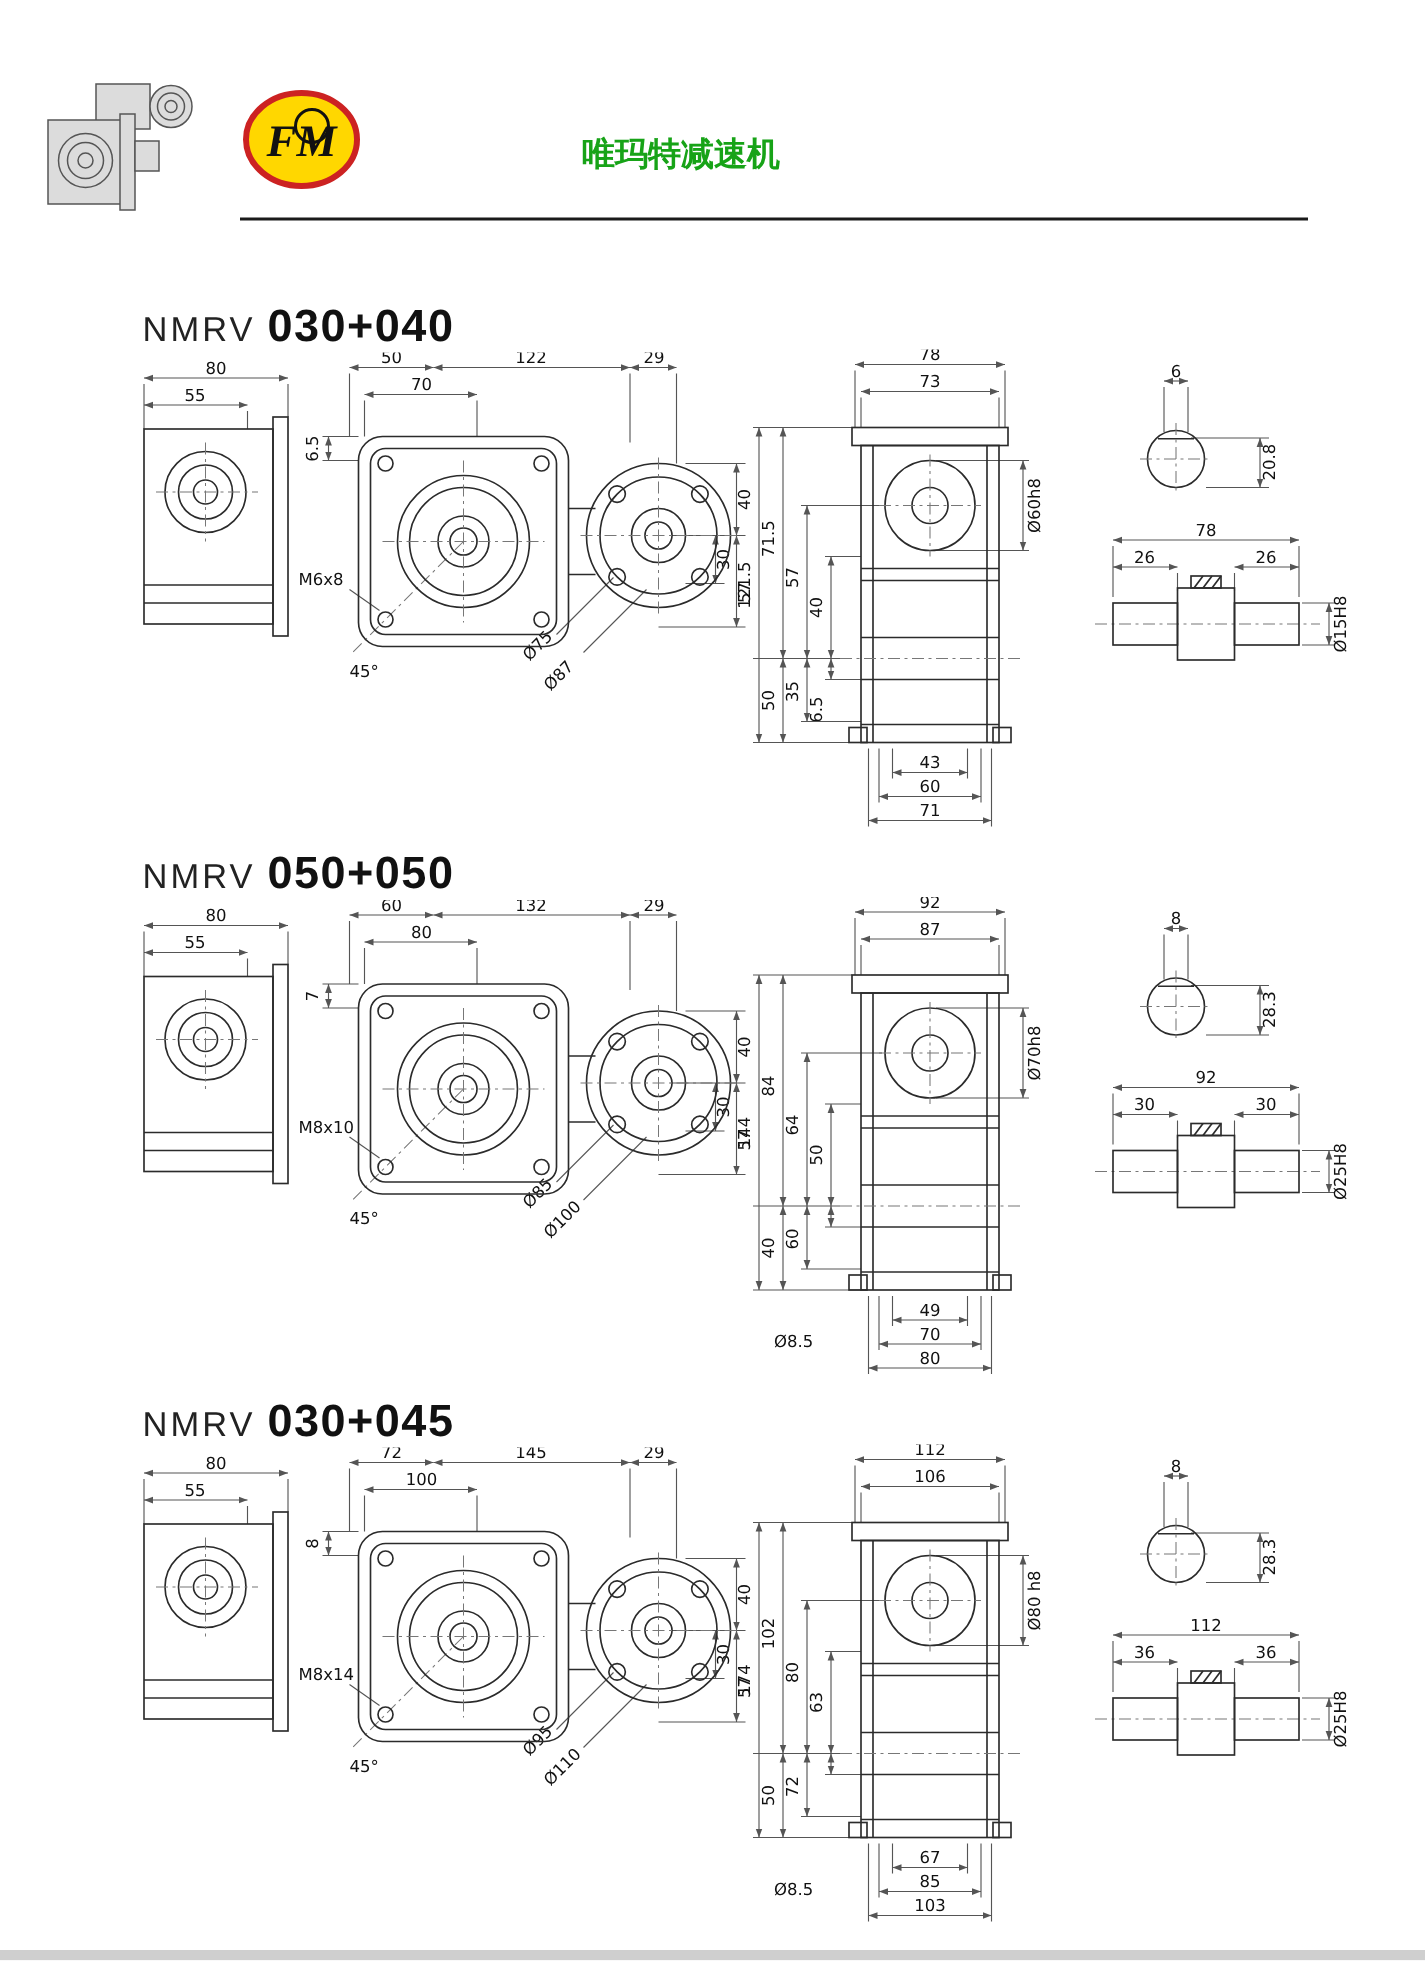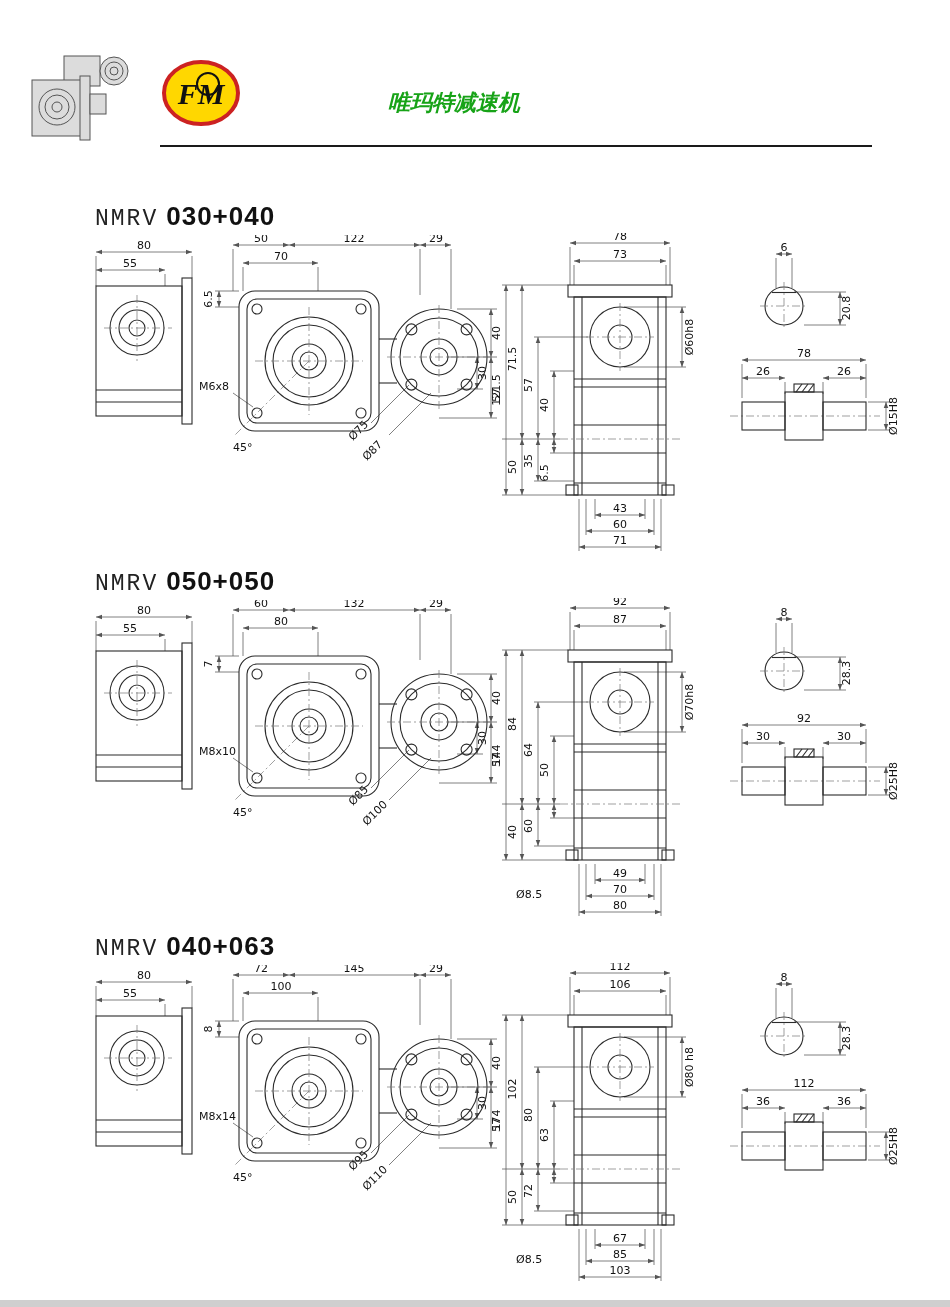--- a/index.html
+++ b/index.html
@@ -9,29 +9,29 @@
   }
   html,body{margin:0;padding:0;background:#ffffff;}
   .page{position:relative;width:950px;height:1307px;background:#fff;overflow:hidden;
         font-family:"Liberation Sans",sans-serif;color:#111;}
   
   .gearbox-photo{position:absolute;left:24px;top:50px;}
   .logo{position:absolute;left:160px;top:58px;}
   .brand{position:absolute;left:243px;top:60px;font-family:"Liberation Serif",serif;
          font-style:italic;font-weight:bold;font-size:47px;color:var(--brand-color);letter-spacing:1px;}
   .brand-cn{position:absolute;left:388px;top:88px;font-family:"Liberation Serif",serif;
-         font-style:italic;font-weight:bold;font-size:22px;color:var(--brand-color);}
+         font-weight:bold;font-size:22px;color:var(--brand-color);}
   .header-rule{position:absolute;left:160px;top:145px;width:712px;height:2px;background:#1a1a1a;}
   .page-edge{position:absolute;left:0;bottom:0;width:950px;height:7px;background:#cfcfcf;}
   
   #sections{position:absolute;left:0;top:195px;width:950px;}
   .section{position:relative;width:950px;height:365px;}
   .section-title{position:absolute;left:95px;top:6px;white-space:nowrap;}
-  .title-prefix{font-size:23px;font-weight:400;letter-spacing:2px;color:#222;font-family:Liberation Mono, monospace;}
-  .title-model{font-size:26px;font-weight:700;color:#111;margin-left:8px;letter-spacing:1px;margin-top:31px;}
+  .title-prefix{font-size:23px;font-weight:400;letter-spacing:2px;color:#222;}
+  .title-model{font-size:30px;font-weight:700;color:#111;margin-left:8px;letter-spacing:1px;margin-top:31px;}
   .view{position:absolute;}
   .view-side{left:82px;top:45px;}
   .view-front{left:195px;top:40px;}
   .view-section{left:490px;top:38px;}
   .view-shaft{left:722px;top:45px;}
   
   .o{fill:none;stroke:#2b2b2b;stroke-width:1.1;}   
   .d{fill:none;stroke:#555;stroke-width:0.75;}     
   .dm{marker-start:url(#as);marker-end:url(#ae);}  
   .c{fill:none;stroke:#777;stroke-width:0.7;stroke-dasharray:8 3 2 3;} 
@@ -488,21 +488,21 @@
         <rect class="o" x="72" y="144" width="20" height="8"></rect>
         <line class="o" x1="74" y1="152" x2="80" y2="144"></line>
         <line class="o" x1="80" y1="152" x2="86" y2="144"></line>
         <line class="o" x1="86" y1="152" x2="92" y2="144"></line>
       </g>
     </svg>
   </div>
 
   <div class="section">
     <div class="section-title">
-      <span class="title-prefix">NMRV</span><span class="title-model">040+063</span>
+      <span class="title-prefix">NMRV</span><span class="title-model">030+045</span>
     </div>
 
     <svg class="view view-side" width="130" height="215" viewBox="0 0 130 215">
       <g>
         <line class="d dm" x1="14" y1="12" x2="110" y2="12"></line>
         <text class="t tm" x="62" y="9">80</text>
         <line class="d dm" x1="14" y1="30" x2="83" y2="30"></line>
         <text class="t tm" x="48" y="27">55</text>
         <line class="d" x1="14" y1="16" x2="14" y2="46"></line>
         <line class="d" x1="110" y1="16" x2="110" y2="38"></line>

